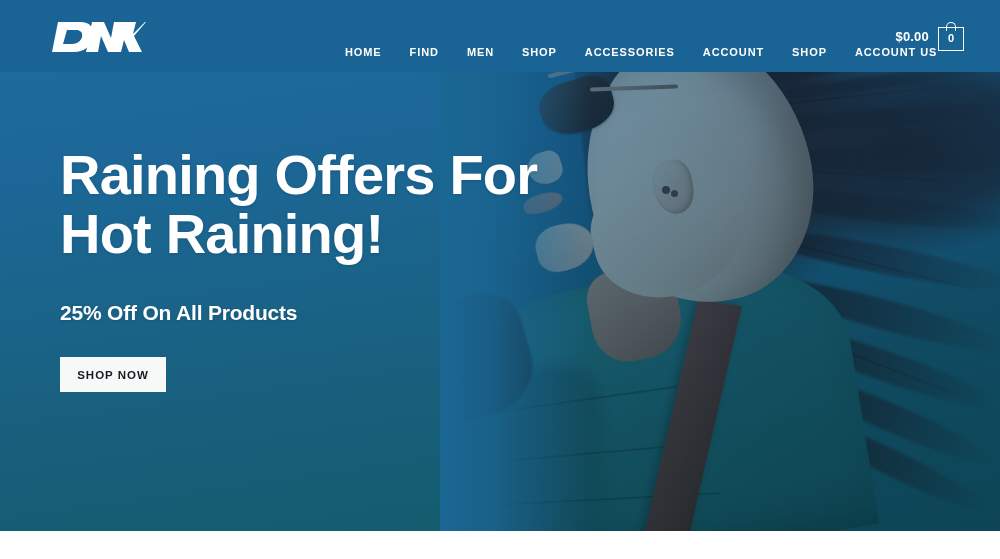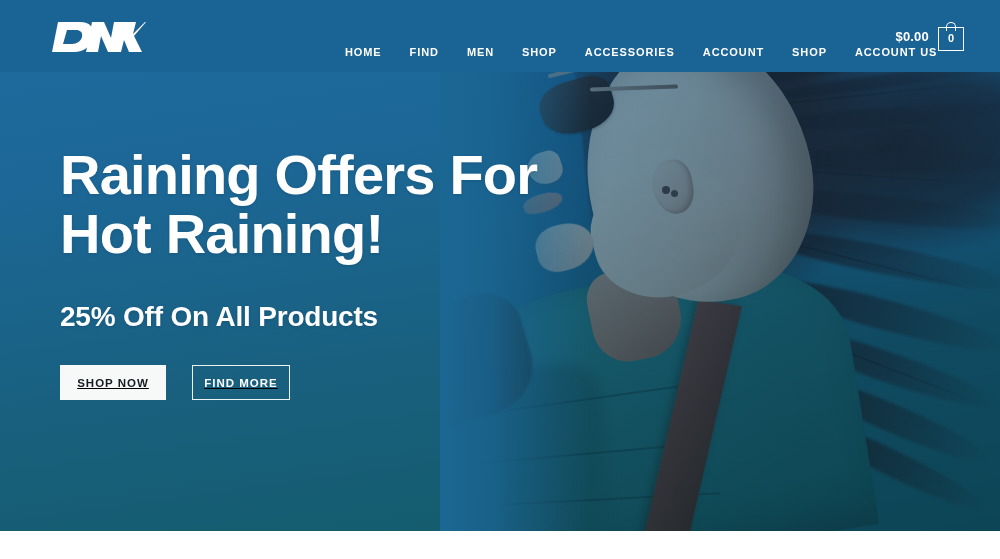--- a/index.html
+++ b/index.html
@@ -244,27 +244,27 @@
   .hero-title {
     color:#ffffff;
     font-size:56px; font-weight:bold;
     line-height:59px;
     letter-spacing:-0.8px;
     text-shadow:0 1px 3px rgba(0,40,60,0.18);
   }
   .hero-sub {
     margin-top:38px;
     color:#ffffff;
-    font-size:28px; font-weight:bold;
+    font-size:21px; font-weight:bold;
     letter-spacing:-0.2px;
     text-shadow:0 1px 3px rgba(0,40,60,0.18);
   }
   .hero-buttons {
     margin-top:32px;
-    display:flex; align-items:flex-end; gap:26px;text-decoration:underline;
+    display:flex; align-items:flex-end; gap:14px;
   }
   .btn {
     height:35px;
     display:flex; align-items:center; justify-content:center;
     font-size:11.5px; font-weight:bold; letter-spacing:1px;
     cursor:pointer; white-space:nowrap;
   }
   .btn-primary {
     width:106px;
     background:#f7f8f8; color:#141c22;
@@ -338,21 +338,20 @@
     </div>
 
     <div class="hero-content">
       <h1 class="hero-title">
         <span>Raining Offers For</span><br>
         <span>Hot Raining!</span>
       </h1>
       <div class="hero-sub">25% Off On All Products</div>
       <div class="hero-buttons">
         <button class="btn btn-primary">SHOP NOW</button>
-        <button class="btn btn-ghost">FIND MORE</button>
       </div>
     </div>
   </div>
 
   <div class="header">
 
     <a class="logo" href="#" aria-label="DNK">
       <svg width="96" height="34" viewBox="0 0 96 34">
 
         <path d="M8 2 L30 2 C40 2 45 8 43 17 C41 26 34 32 24 32 L2 32 L8 2 Z

